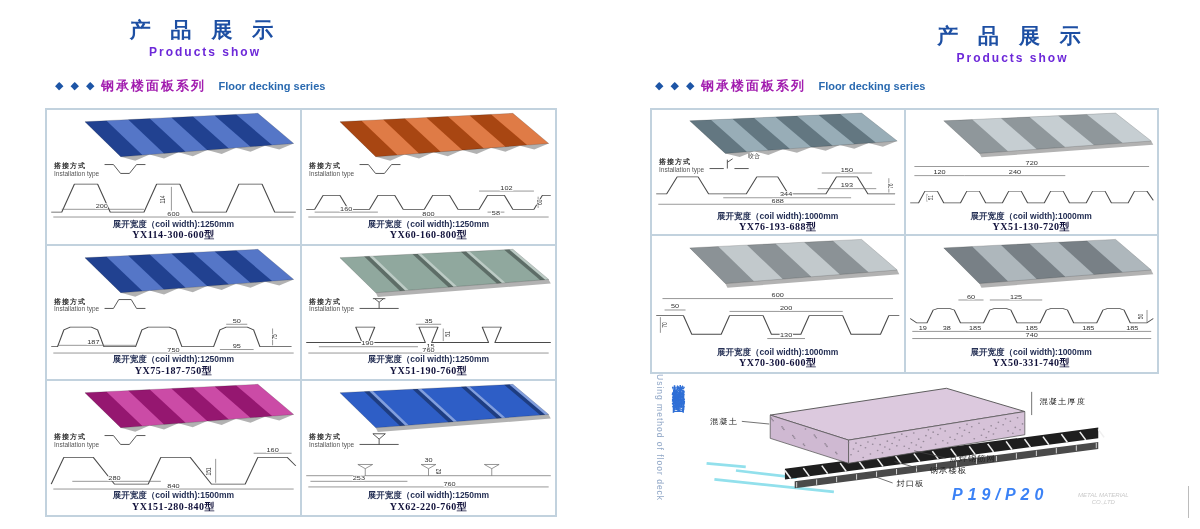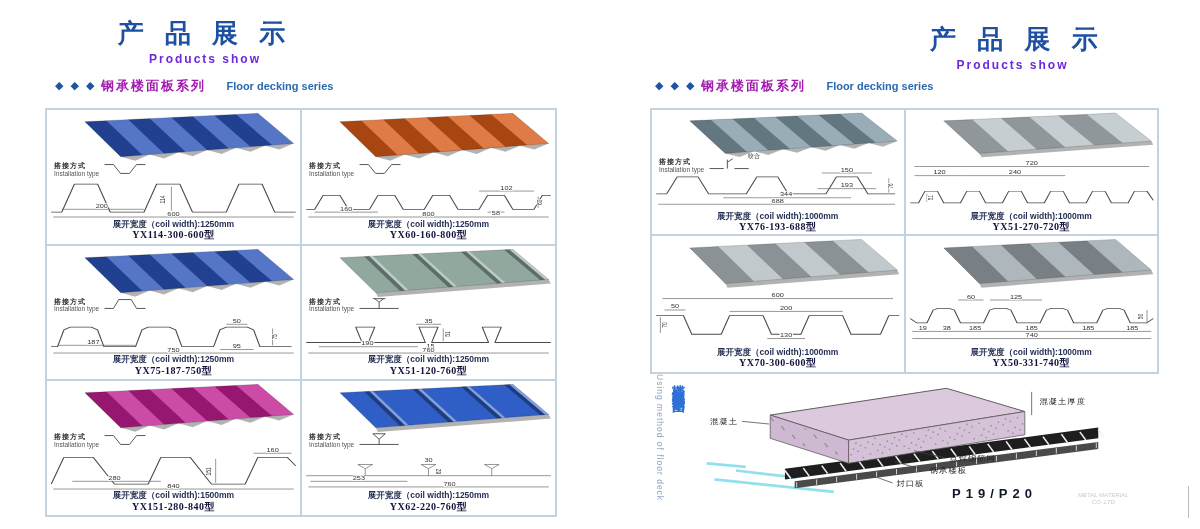--- a/index.html
+++ b/index.html
@@ -5,27 +5,27 @@
   html,body{margin:0;padding:0;background:#e8e8e8;}
   .canvas{position:relative;width:1200px;height:529px;background:#ffffff;overflow:hidden;
           font-family:"Liberation Sans","DejaVu Sans",sans-serif;}
   .page{position:absolute;top:0;height:100%;}
   .page.left{left:0;width:600px;}
   .page.right{left:600px;width:600px;}
 
   .header{position:absolute;text-align:center;}
   .page.left  .header{left:110px;top:16px;width:190px;}
   .page.right .header{left:330px;top:22px;width:165px;}
-  .title-cn{font-size:26px;font-weight:bold;color:#1d4fa3;letter-spacing:7px;white-space:nowrap;}
+  .title-cn{font-size:21px;font-weight:bold;color:#1d4fa3;letter-spacing:7px;white-space:nowrap;}
   .title-en{font-size:12px;font-weight:bold;color:#6d28d9;letter-spacing:2px;margin-top:1px;}
 
   .series{position:absolute;left:55px;top:76px;white-space:nowrap;}
   .diamonds{color:#1d55a6;font-size:11px;letter-spacing:2px;vertical-align:1px;}
   .series-cn{font-size:13px;font-weight:bold;color:#a21caf;letter-spacing:2px;}
-  .series-en{font-size:11px;font-weight:bold;color:#2a6ab0;margin-left:16px;}
+  .series-en{font-size:11px;font-weight:bold;color:#2a6ab0;margin-left:8px;}
 
   .grid{position:absolute;display:grid;border:1px solid #c2d2de;background:#fff;}
   .grid-left {left:45px;top:108px;width:510px;height:407px;
               grid-template-columns:1fr 1fr;grid-template-rows:1fr 1fr 1fr;}
   .grid-right{left:50px;top:108px;width:507px;height:264px;
               grid-template-columns:1fr 1fr;grid-template-rows:126px 138px;}
   .cell{position:relative;border:1px solid #c2d2de;overflow:hidden;display:flex;flex-direction:column;}
   .panel-svg{width:100%;height:40%;display:block;}
   .profile-svg{width:100%;height:42%;display:block;}
   .caps{height:18%;text-align:center;line-height:1.15;}
@@ -40,22 +40,22 @@
   .extra-label{font-size:6px;color:#333;position:absolute;left:96px;top:34%;z-index:2;}
 
   .floor-section{position:absolute;left:50px;top:374px;width:507px;height:134px;display:flex;}
   .vtitle-en{writing-mode:vertical-rl;font-size:8.5px;color:#8fa6c6;width:15px;height:100%;
              letter-spacing:1px;}
   .vtitle-cn{writing-mode:vertical-rl;font-size:13px;font-weight:bold;color:#2f6fd6;
              width:22px;height:100%;letter-spacing:2px;}
   .floor-art{flex:1;height:100%;}
   .floor-art svg{width:100%;height:100%;}
 
-  .page-num{position:absolute;left:352px;top:486px;font-size:13px;font-weight:bold;
-            color:#0f172a;letter-spacing:5px;}
+  .page-num{position:absolute;left:352px;top:486px;font-size:16px;font-weight:bold;
+            color:#3b82f6;letter-spacing:5px;font-style:italic;}
   .watermark{position:absolute;left:478px;top:492px;font-size:6px;color:#c9c9c9;
              font-style:italic;text-align:center;line-height:1.2;}
   .wm-line{position:absolute;left:588px;top:486px;height:32px;border-left:1px solid #bcbcbc;}
 </style>
 </head>
 <body>
 
 <div class="canvas">
 
   <section class="page left">
@@ -233,21 +233,21 @@
             <line x1="134" y1="42" x2="134" y2="60" stroke="#6b6b6b" stroke-width="0.8"></line>
             <line x1="6" y1="77" x2="234" y2="77" stroke="#6b6b6b" stroke-width="0.8"></line>
             <text x="62" y="66" font-size="7" fill="#333" text-anchor="middle" style="paint-order:stroke;stroke:#fff;stroke-width:2px;font-family:&quot;Liberation Sans&quot;,&quot;DejaVu Sans&quot;,sans-serif;">190</text>
             <text x="120" y="34" font-size="7" fill="#333" text-anchor="middle" style="paint-order:stroke;stroke:#fff;stroke-width:2px;font-family:&quot;Liberation Sans&quot;,&quot;DejaVu Sans&quot;,sans-serif;">35</text>
             <text x="140" y="50" font-size="7" fill="#333" text-anchor="middle" style="paint-order:stroke;stroke:#fff;stroke-width:2px;font-family:&quot;Liberation Sans&quot;,&quot;DejaVu Sans&quot;,sans-serif;" transform="rotate(-90 140 50)">51</text>
             <text x="122" y="70" font-size="7" fill="#333" text-anchor="middle" style="paint-order:stroke;stroke:#fff;stroke-width:2px;font-family:&quot;Liberation Sans&quot;,&quot;DejaVu Sans&quot;,sans-serif;">15</text>
             <text x="120" y="76" font-size="7" fill="#333" text-anchor="middle" style="paint-order:stroke;stroke:#fff;stroke-width:2px;font-family:&quot;Liberation Sans&quot;,&quot;DejaVu Sans&quot;,sans-serif;">760</text>
           </svg>
           <div class="caps">
             <div class="coil">展开宽度（coil width):1250mm</div>
-            <div class="model">YX51-120-760型</div>
+            <div class="model">YX51-190-760型</div>
           </div>
         </div>
         <div class="cell">
           <svg viewBox="0 0 240 64" preserveAspectRatio="none" class="panel-svg">
             <polygon points="36.0,14.0 200.0,4.0 234.0,40.0 70.0,56.0" fill="#bf1e90" stroke="rgba(0,0,0,0.3)" stroke-width="0.6"></polygon>
             <polygon points="36.0,14.0 56.5,12.8 90.5,54.0 70.0,56.0" fill="rgba(0,0,0,0.22)"></polygon>
             <polygon points="56.5,12.8 77.0,11.5 111.0,52.0 90.5,54.0" fill="rgba(255,255,255,0.2)"></polygon>
             <polygon points="77.0,11.5 97.5,10.3 131.5,50.0 111.0,52.0" fill="rgba(0,0,0,0.22)"></polygon>
             <polygon points="97.5,10.3 118.0,9.0 152.0,48.0 131.5,50.0" fill="rgba(255,255,255,0.2)"></polygon>
             <polygon points="118.0,9.0 138.5,7.8 172.5,46.0 152.0,48.0" fill="rgba(0,0,0,0.22)"></polygon>
@@ -418,21 +418,21 @@
             <line x1="8" y1="24" x2="56" y2="24" stroke="#6b6b6b" stroke-width="0.8"></line>
             <line x1="56" y1="24" x2="152" y2="24" stroke="#6b6b6b" stroke-width="0.8"></line>
             <line x1="20" y1="52" x2="20" y2="64" stroke="#6b6b6b" stroke-width="0.8"></line>
             <text x="120" y="8" font-size="7" fill="#333" text-anchor="middle" style="paint-order:stroke;stroke:#fff;stroke-width:2px;font-family:&quot;Liberation Sans&quot;,&quot;DejaVu Sans&quot;,sans-serif;">720</text>
             <text x="32" y="22" font-size="7" fill="#333" text-anchor="middle" style="paint-order:stroke;stroke:#fff;stroke-width:2px;font-family:&quot;Liberation Sans&quot;,&quot;DejaVu Sans&quot;,sans-serif;">120</text>
             <text x="104" y="22" font-size="7" fill="#333" text-anchor="middle" style="paint-order:stroke;stroke:#fff;stroke-width:2px;font-family:&quot;Liberation Sans&quot;,&quot;DejaVu Sans&quot;,sans-serif;">240</text>
             <text x="26" y="58" font-size="7" fill="#333" text-anchor="middle" style="paint-order:stroke;stroke:#fff;stroke-width:2px;font-family:&quot;Liberation Sans&quot;,&quot;DejaVu Sans&quot;,sans-serif;" transform="rotate(-90 26 58)">51</text>
           </svg>
           <div class="caps">
             <div class="coil">展开宽度（coil width):1000mm</div>
-            <div class="model">YX51-270-720型</div>
+            <div class="model">YX51-130-720型</div>
           </div>
         </div>
         <div class="cell">
           <svg viewBox="0 0 240 64" preserveAspectRatio="none" class="panel-svg">
             <polygon points="36.0,14.0 200.0,4.0 234.0,40.0 70.0,56.0" fill="#b3bcc0" stroke="rgba(0,0,0,0.3)" stroke-width="0.6"></polygon>
             <polygon points="36.0,14.0 63.3,12.3 97.3,53.3 70.0,56.0" fill="rgba(0,0,0,0.22)"></polygon>
             <polygon points="63.3,12.3 90.7,10.7 124.7,50.7 97.3,53.3" fill="rgba(255,255,255,0.2)"></polygon>
             <polygon points="90.7,10.7 118.0,9.0 152.0,48.0 124.7,50.7" fill="rgba(0,0,0,0.22)"></polygon>
             <polygon points="118.0,9.0 145.3,7.3 179.3,45.3 152.0,48.0" fill="rgba(255,255,255,0.2)"></polygon>
             <polygon points="145.3,7.3 172.7,5.7 206.7,42.7 179.3,45.3" fill="rgba(0,0,0,0.22)"></polygon>

